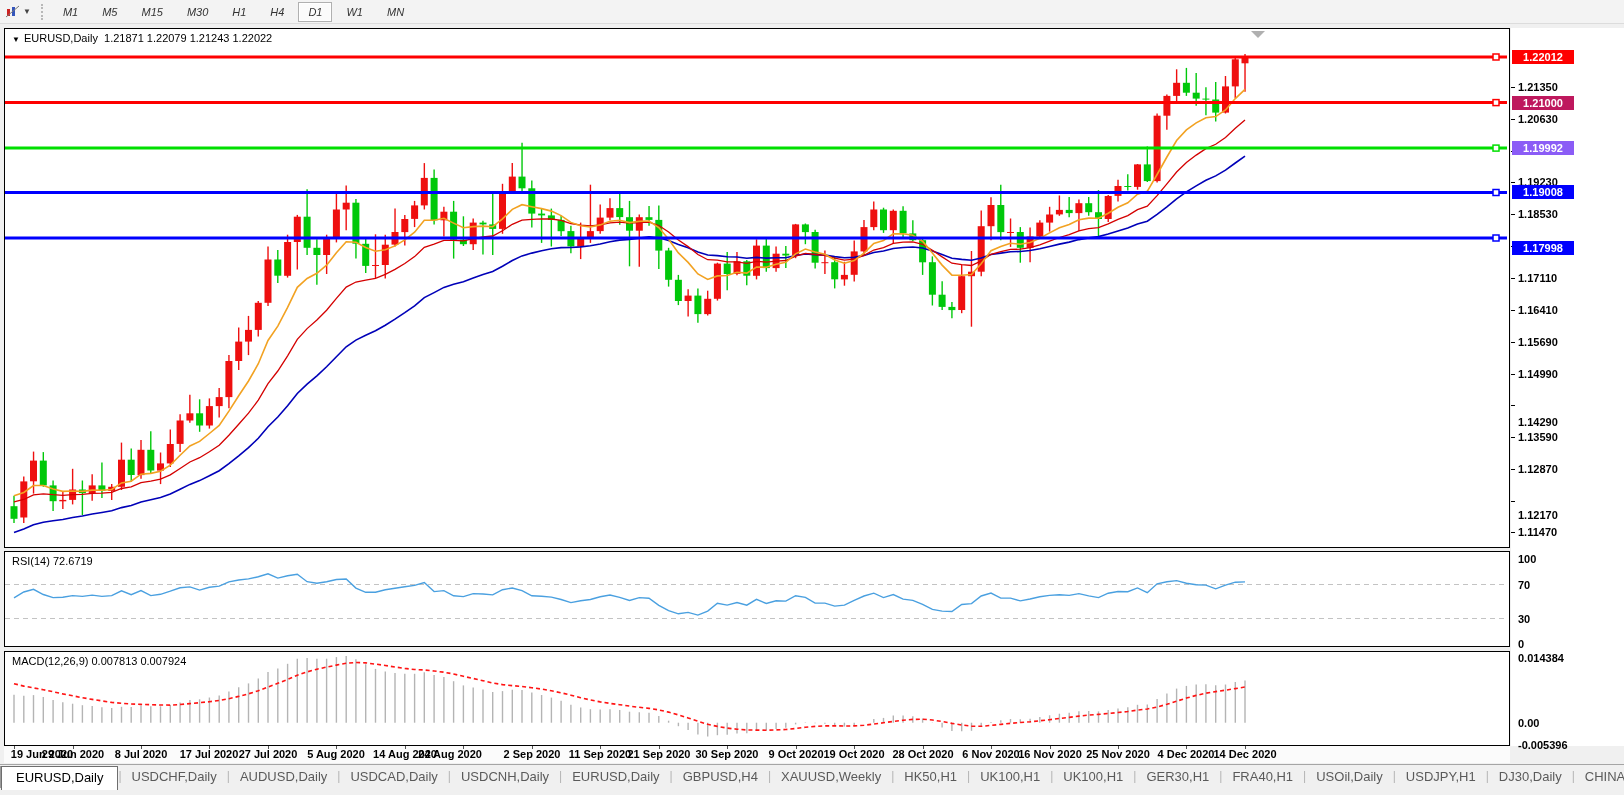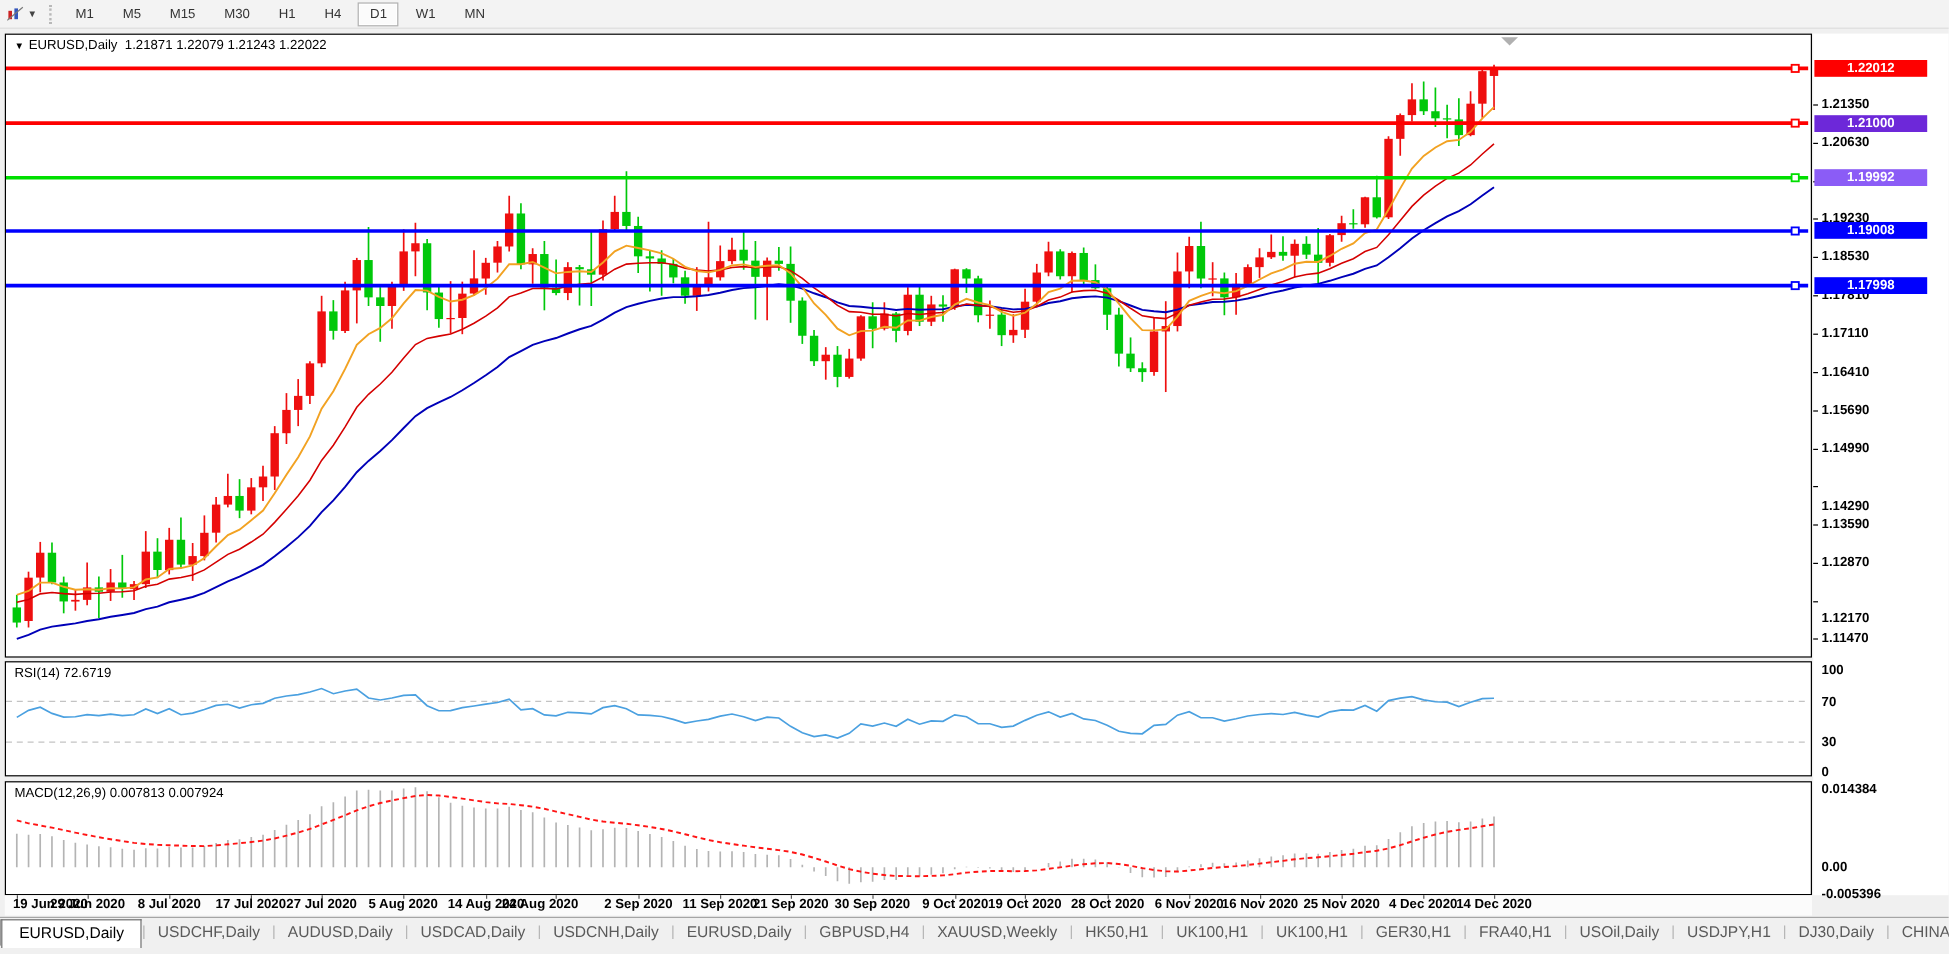--- a/index.html
+++ b/index.html
@@ -12,21 +12,21 @@
   .toolbar{
     position:absolute;left:0;top:0;width:1624px;height:23px;
     background:#f3f3f3;border-bottom:1px solid #dcdcdc;
     display:flex;align-items:center;
   }
   .tool-icon-wrap{display:flex;align-items:center;padding:0 4px 0 6px;height:100%;}
   .caret{font-size:8px;color:#444;margin-left:3px;}
   .grip{height:16px;border-left:2px dotted #b8b8b8;margin:0 8px 0 6px;}
   .tf-btn{
     font-size:11px;color:#333;padding:3px 9px;margin:0 2px;border:1px solid transparent;
-    cursor:default;user-select:none;
+    cursor:default;user-select:none;font-style:italic;
   }
   .tf-btn.active{background:#fbfbfb;border:1px solid #b0b0b0;box-shadow:inset 0 0 0 1px #fff;}
   
   .panel{position:absolute;background:#ffffff;border:1px solid #000;}
   #main-panel{left:4px;top:28px;width:1504px;height:518px;}
   #rsi-panel{left:4px;top:551px;width:1504px;height:94px;}
   #macd-panel{left:4px;top:651px;width:1504px;height:93px;}
   #axis-strip{position:absolute;left:1511px;top:28px;width:113px;height:718px;background:#ffffff;}
   .panel-label{
     position:absolute;left:7px;top:3px;font-size:11px;color:#000;z-index:5;white-space:nowrap;
@@ -35,21 +35,21 @@
   #date-strip{
     position:absolute;left:4px;top:746px;width:1506px;height:17px;background:#fbfbfb;
   }
   .date-label{position:absolute;top:2px;transform:translateX(-50%);font-size:11px;font-weight:700;color:#000;white-space:nowrap;}
   .date-tick{position:absolute;top:0;width:1px;height:3px;background:#555;}
   .axis-num{position:absolute;font-size:11px;font-weight:700;color:#000;white-space:nowrap;left:7px;transform:translateY(-50%);}
   .axis-dash{position:absolute;left:0;width:4px;height:1px;background:#000;}
   .price-badge{
     position:absolute;left:1px;height:14px;min-width:56px;display:flex;align-items:center;
     justify-content:center;font-size:11px;font-weight:700;color:#fff;transform:translateY(-50%);
-    padding:0 19px;z-index:6;
+    padding:0 3px;z-index:6;
   }
   
   #tabbar{
     position:absolute;left:0;top:764px;width:1624px;height:31px;
     background:#f0f0f0;border-top:1px solid #a5a5a5;display:flex;align-items:flex-start;
   }
   .tab-edge{width:6px;height:22px;border-right:1px solid #9a9a9a;margin-top:1px;}
   .tab{
     font-size:13px;color:#5a5a5a;padding:3px 10px 4px 10px;margin-top:1px;white-space:nowrap;
     cursor:default;user-select:none;
@@ -535,24 +535,24 @@
     <div class="axis-num" style="top:394px">1.14290</div>
     <div class="axis-dash" style="top:409px"></div>
     <div class="axis-num" style="top:409px">1.13590</div>
     <div class="axis-dash" style="top:441px"></div>
     <div class="axis-num" style="top:441px">1.12870</div>
     <div class="axis-dash" style="top:473px"></div>
     <div class="axis-num" style="top:487px">1.12170</div>
     <div class="axis-dash" style="top:504px"></div>
     <div class="axis-num" style="top:504px">1.11470</div>
     <div class="price-badge" style="top:29px;background:#fe0000">1.22012</div>
-    <div class="price-badge" style="top:75px;background:#6d28d9">1.21000</div>
+    <div class="price-badge" style="top:75px;background:#be185d">1.21000</div>
     <div class="price-badge" style="top:120px;background:#8b5cf6">1.19992</div>
     <div class="price-badge" style="top:164px;background:#0000fe">1.19008</div>
-    <div class="price-badge" style="top:210px;background:#0000fe">1.17998</div>
+    <div class="price-badge" style="top:220px;background:#0000fe">1.17998</div>
     <div class="axis-num" style="top:531px">100</div>
     <div class="axis-num" style="top:557px">70</div>
     <div class="axis-num" style="top:591px">30</div>
     <div class="axis-num" style="top:616px">0</div>
     <div class="axis-num" style="top:630px">0.014384</div>
     <div class="axis-num" style="top:695px">0.00</div>
     <div class="axis-num" style="top:717px">-0.005396</div>
   </div>
 
 <div id="date-strip">

